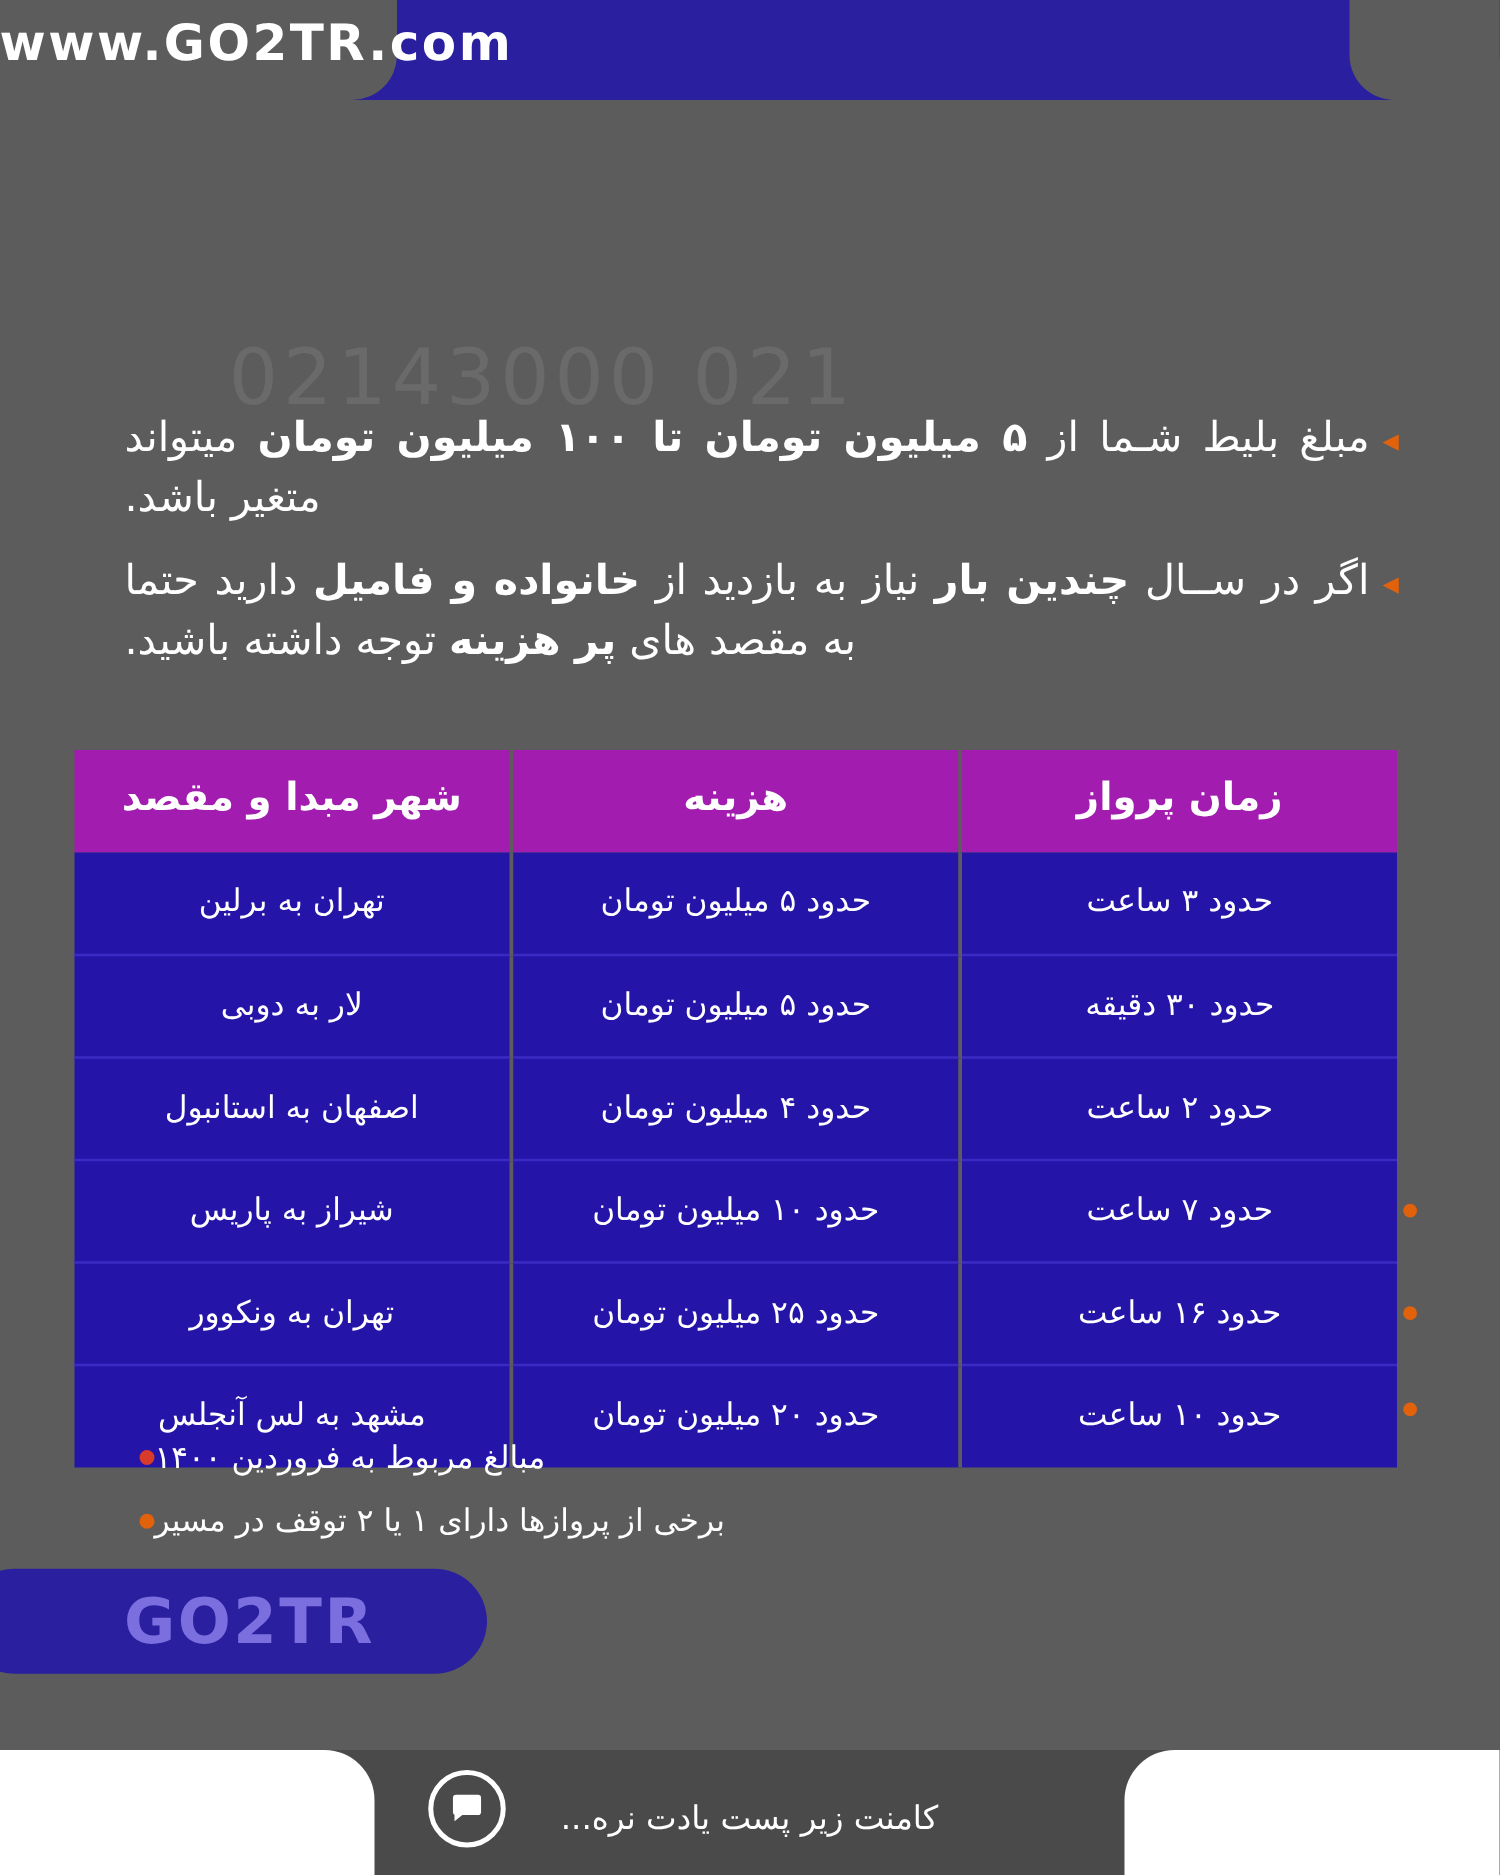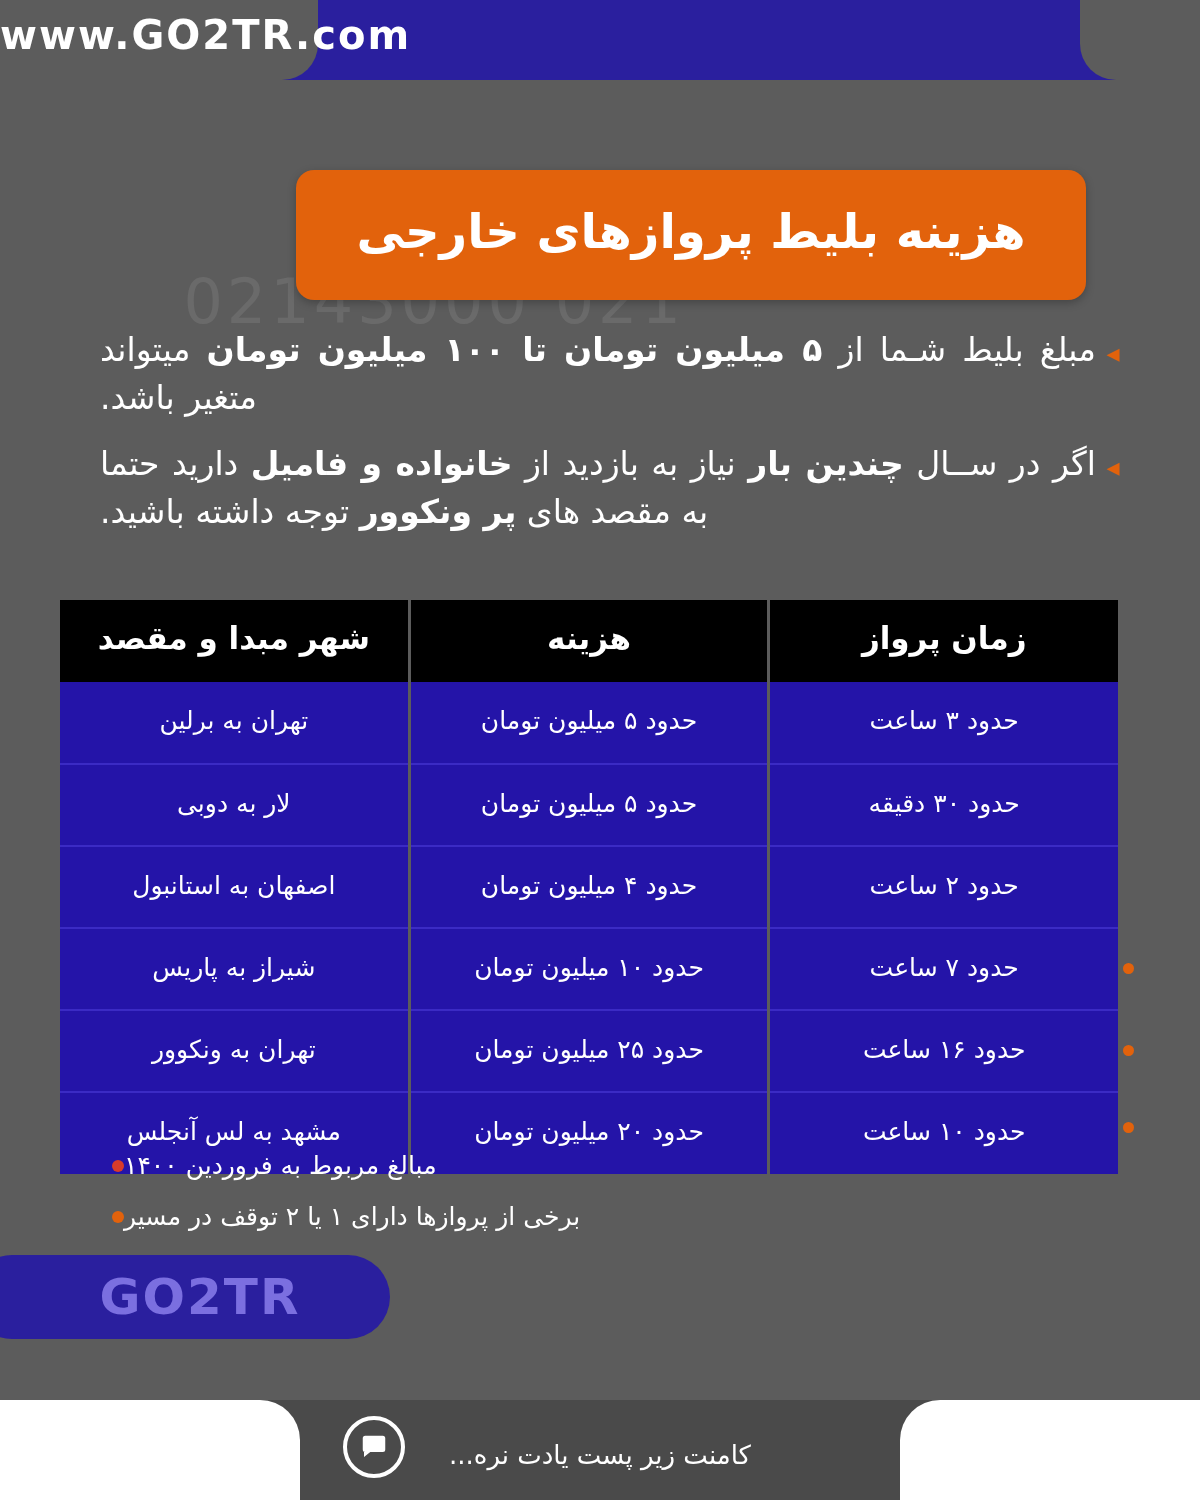--- a/index.html
+++ b/index.html
@@ -132,21 +132,21 @@
   .bullet-text b { font-weight: bold; }
 
   
   .table-wrap {
     position: absolute;
     top: 600px; right: 82px;
     width: 1058px;
   }
   table { border-collapse: collapse; width: 100%; table-layout: fixed; }
   thead th {
-    background: #000000;
+    background: #a21caf;
     color: #ffffff;
     font-size: 31px;
     font-weight: bold;
     height: 82px;
     border-left: 3px solid #5c5c5c;
     padding-bottom: 6px;
   }
   thead th:last-child { border-left: none; }
   tbody td {
     background: #2414a8;
@@ -265,32 +265,29 @@
 
   <div class="top-bar">
     <div class="top-bar-notch-left"></div>
     <div class="top-bar-notch-right"></div>
   </div>
   <div class="site-url">www.GO2TR.com</div>
 
   <div class="watermark-phone">02143000 021</div>
   <div class="watermark-logo">GO2TR</div>
 
-  <div class="title-chip">
-    <span>هزینه بلیط پروازهای خارجی</span>
-  </div>
 
   <div class="bullets">
     <div class="bullet-row">
       <div class="bullet-arrow">◂</div>
       <div class="bullet-text">مبلغ بلیط شـما از <b>۵ میلیون تومان تا ۱۰۰ میلیون تومان</b> میتواند متغیر باشد.</div>
     </div>
     <div class="bullet-row">
       <div class="bullet-arrow">◂</div>
-      <div class="bullet-text">اگر در ســال <b>چندین بار</b> نیاز به بازدید از <b>خانواده و فامیل</b> دارید حتما به مقصد های <b>پر ونکوور</b> توجه داشته باشید.</div>
+      <div class="bullet-text">اگر در ســال <b>چندین بار</b> نیاز به بازدید از <b>خانواده و فامیل</b> دارید حتما به مقصد های <b>پر هزینه</b> توجه داشته باشید.</div>
     </div>
   </div>
 
   <div class="table-wrap">
     <table>
       <thead>
         <tr>
           <th class="col-time">زمان پرواز</th>
           <th class="col-cost">هزینه</th>
           <th class="col-route">شهر مبدا و مقصد</th>

